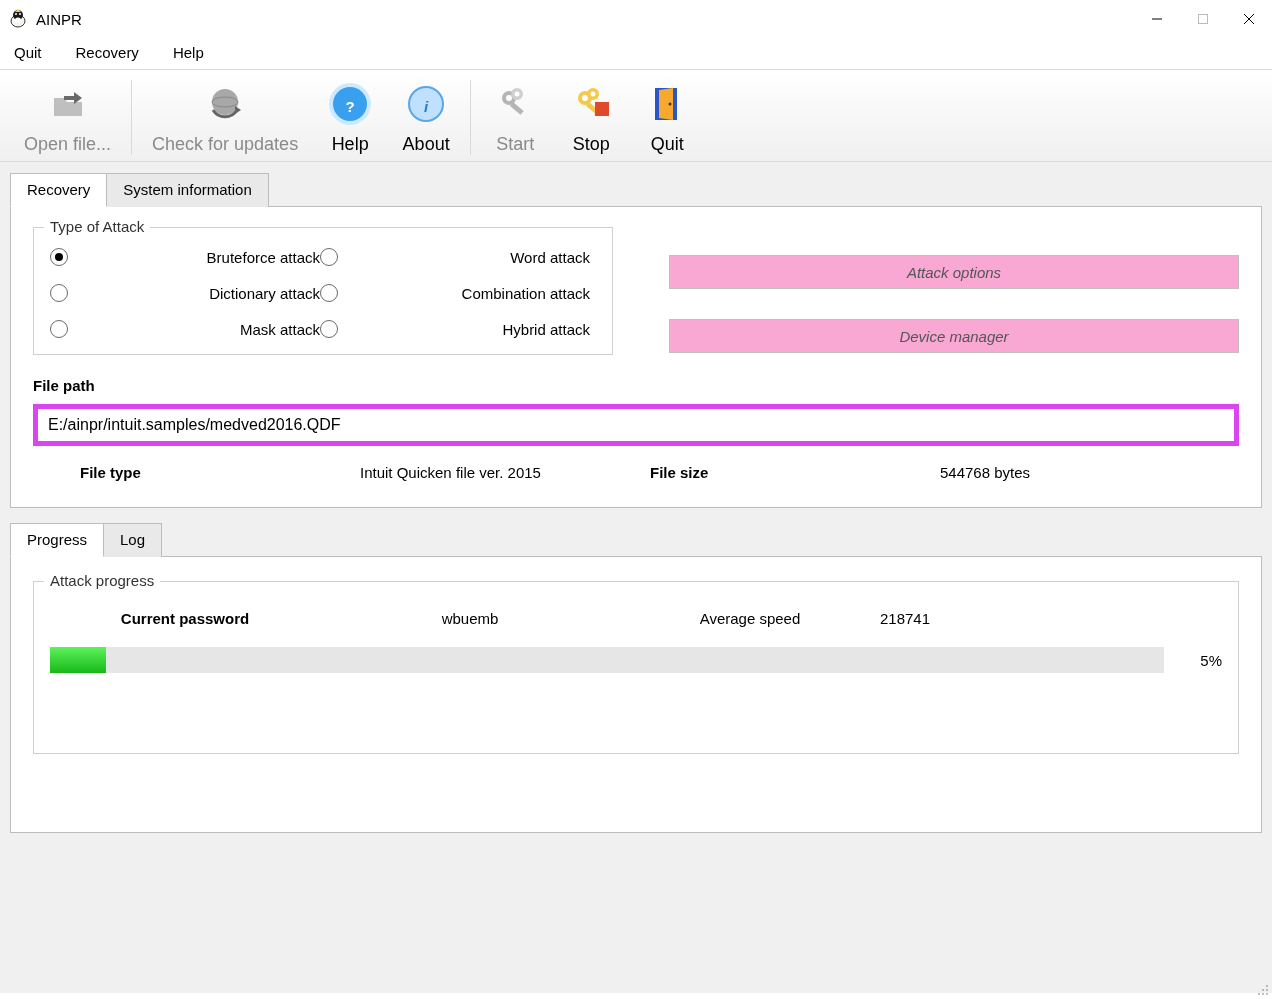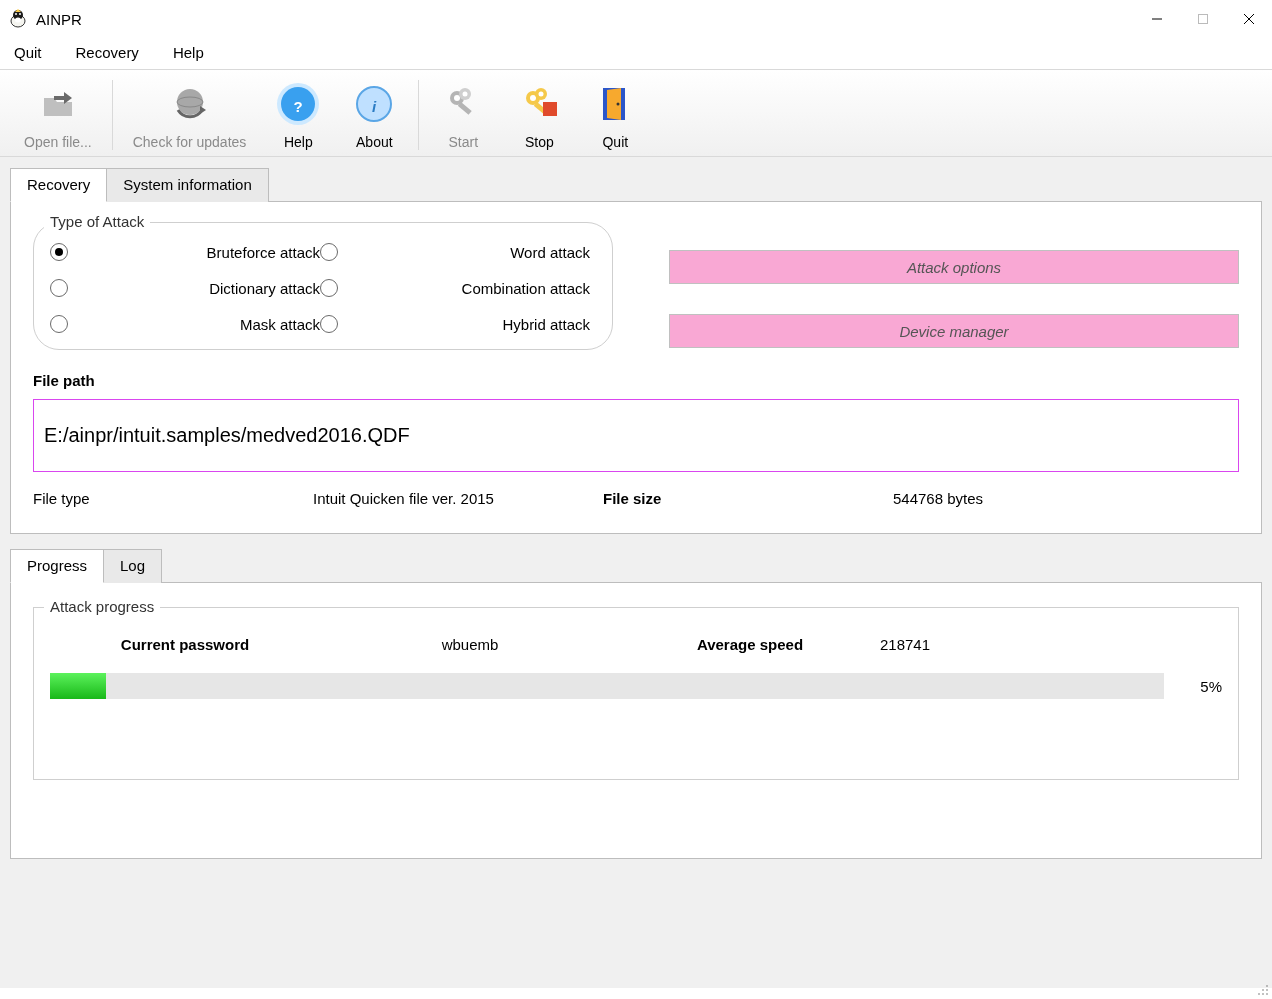--- a/index.html
+++ b/index.html
@@ -16,68 +16,68 @@
 
 
 .menubar { display:flex; padding:4px 10px 6px; gap:26px; border-bottom:1px solid #d9d9d9; }
 .menu-item { padding:2px 4px; cursor:default; }
 
 
 .toolbar { display:flex; padding:10px 10px 6px; border-bottom:1px solid #d9d9d9; background:#f5f5f5;
            background:linear-gradient(#fff,#f0f0f0); }
 .tool-btn { display:flex; flex-direction:column; align-items:center; padding:0 14px; gap:6px; cursor:default; }
 .tool-btn .icon-slot { width:48px; height:48px; display:flex; align-items:center; justify-content:center; }
-.tool-btn .lbl { font-size:14px; text-align:center; }
+.tool-btn .lbl { font-size:18px; text-align:center; }
 .tool-btn.disabled .lbl { color:#8a8a8a; }
 .tool-sep { width:1px; background:#d9d9d9; margin:0 6px; }
 
 
 .content { padding:10px 10px 0; background:#f0f0f0; height:calc(999px - 38px - 34px - 96px); overflow:hidden; }
 
 .tabbar { display:flex; }
 .tab { padding:7px 16px 8px; border:1px solid #bdbdbd; background:#e9e9e9; position:relative; top:1px;
        cursor:default; border-bottom:none; }
 .tab.active { background:#fff; z-index:2; border-bottom:1px solid #fff; }
 .tab + .tab { margin-left:-1px; }
 
 .tabpanel { background:#fff; border:1px solid #bdbdbd; padding:20px 22px; }
 
 
 .fieldset { border:1px solid #cfcfcf; padding:14px 16px 16px; position:relative; margin-bottom:18px; }
 .fieldset .legend { position:absolute; top:-10px; left:10px; background:#fff; padding:0 6px; color:#333; }
 
 
 .top-row { display:flex; gap:56px; }
-.attack-fieldset { width:580px;border-radius:26px; }
+.attack-fieldset { width:580px; }
 .radio-grid { display:grid; grid-template-columns:270px 270px; row-gap:18px; column-gap:0; margin-top:6px; }
 .radio-row { display:flex; align-items:center; gap:10px; cursor:default;justify-content:space-between; }
 .radio-dot { width:18px; height:18px; border:1px solid #6a6a6a; border-radius:50%; display:flex;
              align-items:center; justify-content:center; }
 .radio-dot.checked::after { content:""; width:8px; height:8px; border-radius:50%; background:#000; }
 
 .side-btns { flex:1; display:flex; flex-direction:column; gap:30px; padding-top:28px; }
 .wide-btn { height:34px; background:#f9a8d4; border:1px solid #c0c0c0; color:#555;
             display:flex; align-items:center; justify-content:center; cursor:default;font-style:italic; }
 
 
 .field-label { font-weight:bold; margin:4px 0 10px; }
-.path-box { border:1px solid #d946ef; padding:24px 10px; width:100%; margin-bottom:18px; background:#fff;
-            font-family:inherit; font-size:20px; }
+.path-box { border:5px solid #d946ef; padding:7px 10px; width:100%; margin-bottom:18px; background:#fff;
+            font-family:inherit; font-size:16px; }
 .info-row { display:flex; align-items:center; margin-bottom:6px; }
-.info-row .l1 { width:280px; font-weight:normal; }
+.info-row .l1 { width:280px; font-weight:bold;margin-left:47px; }
 .info-row .v1 { width:290px; }
 .info-row .l2 { width:290px; font-weight:bold; }
 .info-row .v2 { }
 
 
 .progress-fieldset { }
 .prog-row { display:flex; margin:14px 0 20px;text-align:center; }
 .prog-row .pl1 { width:270px; font-weight:bold; }
 .prog-row .pv1 { width:300px; }
-.prog-row .pl2 { width:260px; font-weight:bold; }
+.prog-row .pl2 { width:260px; font-weight:normal; }
 .prog-row .pv2 { }
 
 .prog-line { display:flex; align-items:center; gap:18px; }
 .prog-bar { flex:1; height:26px; background:#e6e6e6; position:relative; }
 .prog-fill { position:absolute; left:0; top:0; bottom:0; width:5%;
              background:linear-gradient(#5cf25c,#18b818); }
 .prog-pct { width:40px; text-align:right; }
 
 
 .grip { position:absolute; right:4px; bottom:4px; width:14px; height:14px; opacity:.4; }

